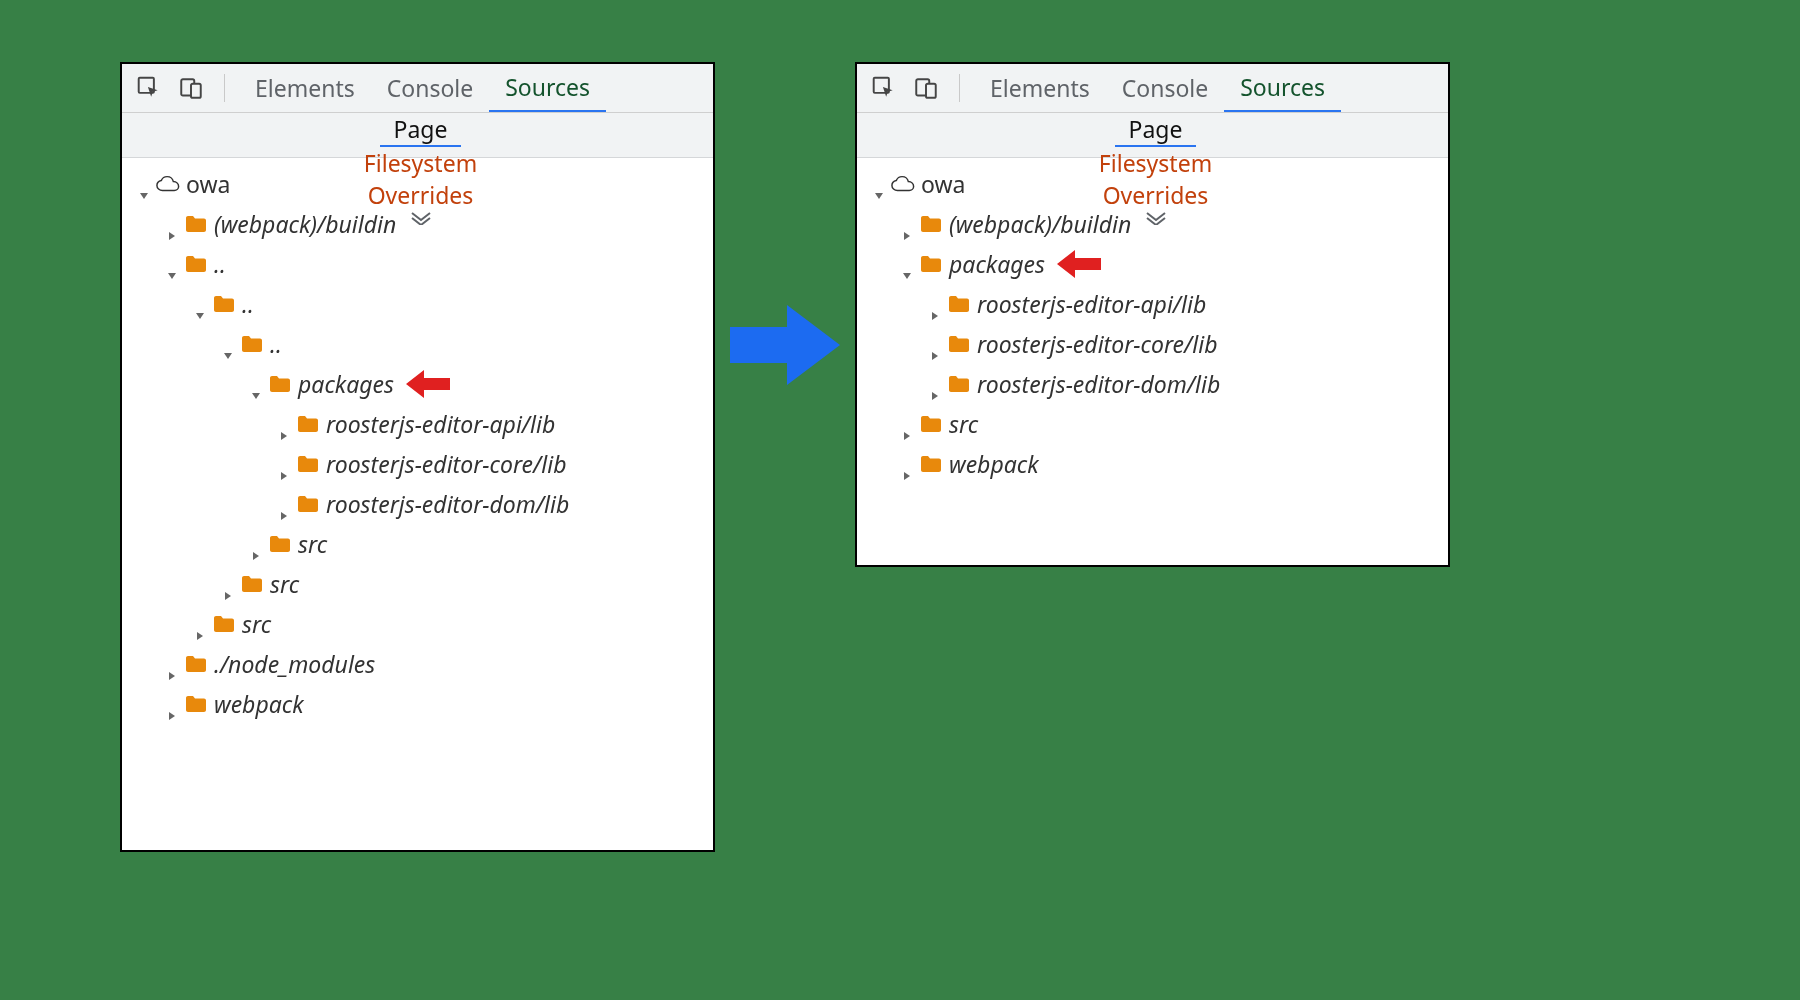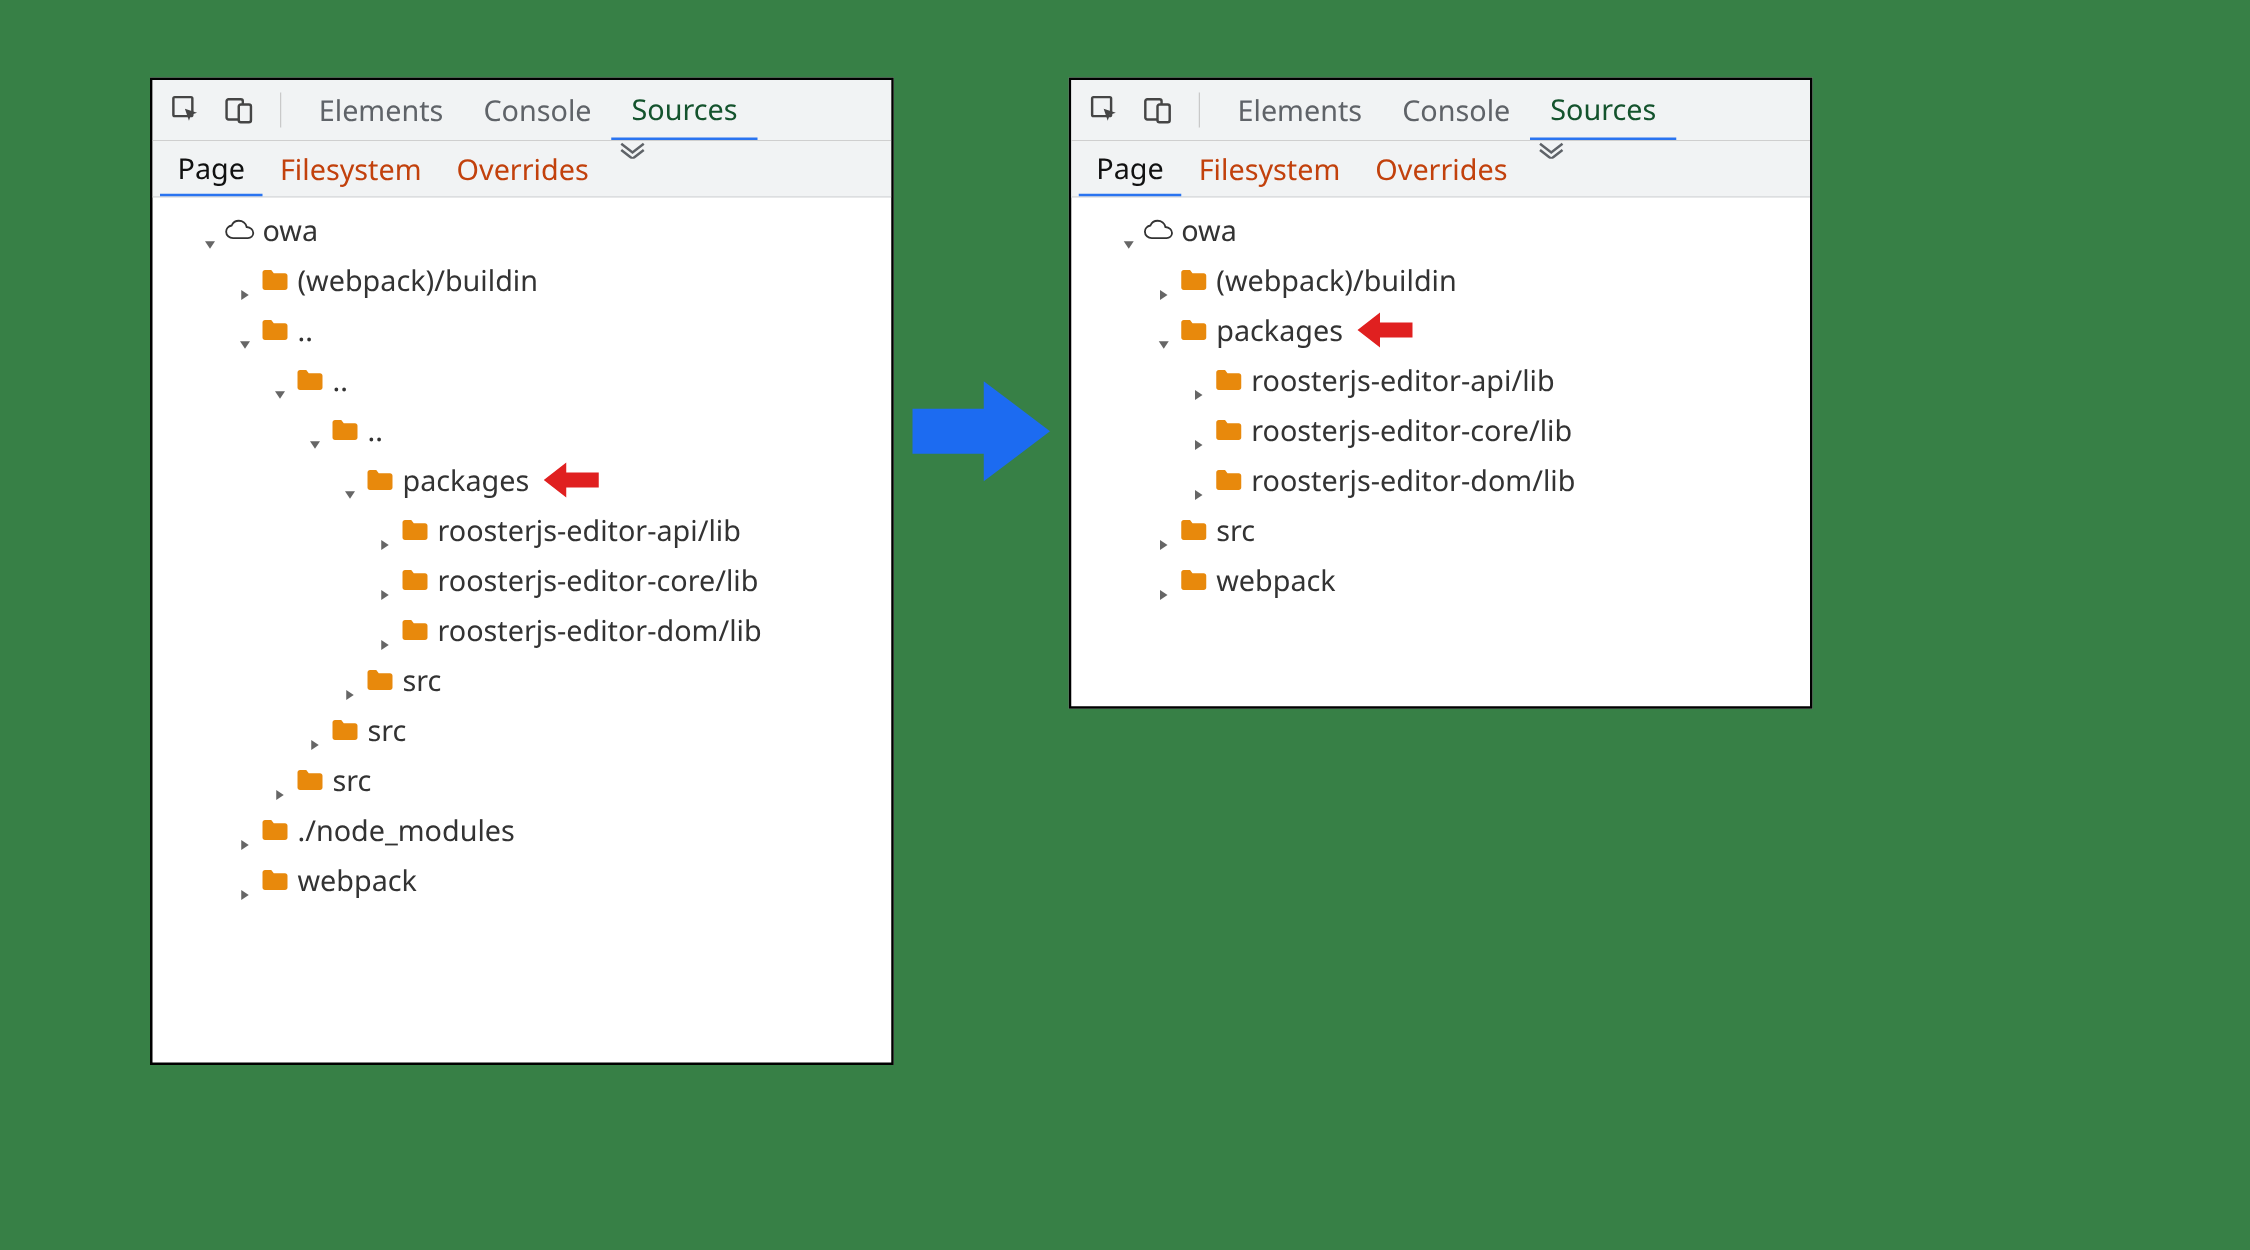--- a/index.html
+++ b/index.html
@@ -73,26 +73,27 @@
     height: 48px;
     box-sizing: border-box;
   }
   .tab.active {
     color: #14532d;
     border-bottom: 2.5px solid #2a74f0;
     font-weight: 400;
   }
   .subtabs {
     display: flex;
-    align-items: flex-start;
+    align-items: center;
     height: 44px;
     background: #f1f3f4;
     border-bottom: 1px solid #d5d7d9;
     padding-left: 6px;
     gap: 0;
+    flex-direction: column;
   }
   .subtab {
     padding: 0 14px;
     display: flex;
     align-items: center;
     color: #c2410c;
     height: 44px;
     box-sizing: border-box;
     cursor: pointer;
   }
@@ -101,21 +102,20 @@
     border-bottom: 2.5px solid #2a74f0;
   }
   .more {
     display: flex;
     align-items: center;
     padding: 0 10px;
     color: #5f6368;
   }
   .tree {
     padding: 6px 4px 10px 8px;
-    margin-left: 24px;
   }
   .node {
     display: flex;
     align-items: center;
     height: 40px;
     white-space: nowrap;
   }
   .disclosure {
     width: 14px;
     height: 14px;
@@ -125,20 +125,21 @@
   }
   .icon-slot {
     width: 24px;
     height: 24px;
     margin-right: 6px;
     display: inline-flex;
     align-items: center;
     justify-content: center;
   }
   .label {
+    font-style: italic;
   }
   .label.nobold {
     font-style: normal;
   }
   .red-arrow {
     margin-left: 10px;
     display: inline-flex;
     align-items: center;
   }
   .big-arrow {

